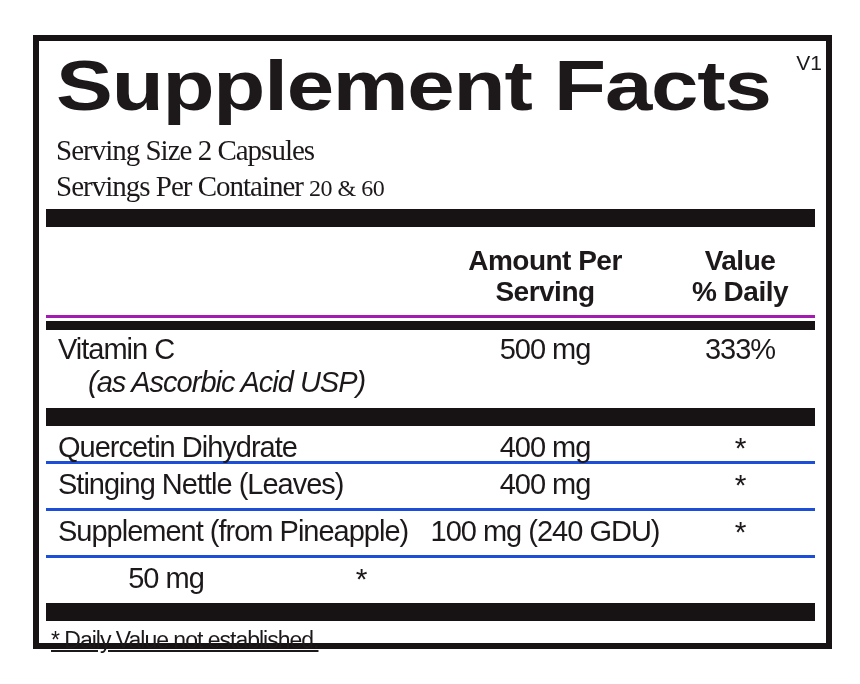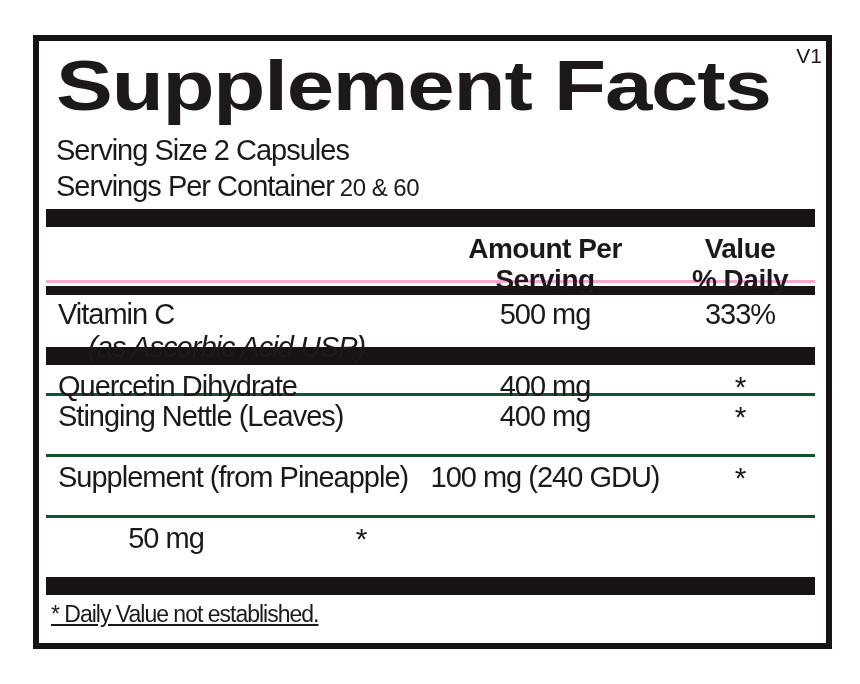--- a/index.html
+++ b/index.html
@@ -11,59 +11,59 @@
     overflow:hidden;
   }
   .label {
     position:absolute; left:33px; top:35px;
     width:799px; height:614px;
     border:6px solid #171213;
     background:#ffffff;
     padding:0 11px 0 7px;
   }
   .version {
-    position:absolute; top:3px; right:4px;
+    position:absolute; top:10px; right:4px;
     font-size:21px; letter-spacing:0;
   }
   .title {
     margin:9px 0 0 10px;
     font-size:71px; font-weight:bold;
     line-height:71px; white-space:nowrap;
     letter-spacing:-1px;
     transform:scaleX(1.2); transform-origin:left top;
   }
-  .serving-block { margin:11px 0 0 10px; }
+  .serving-block { margin:11px 0 0 10px;font-family:Liberation Serif, serif; }
   .serving-line { font-size:29px; line-height:36px; letter-spacing:-1px; }
   .servings-value { font-size:24px; letter-spacing:-0.5px; padding-left:6px; }
   .bar { background:#171213; }
   .bar-top { height:18px; margin-top:3px; }
   .bar-mid { height:9px; }
   .bar-thin-gap { height:3px; background:#ffffff; }
   .bar-section { height:18px; }
   .bar-foot { height:18px; margin-top:1px; }
   .row { display:flex; }
   .col-name { flex:1; padding-left:12px; text-align:left; }
   .col-amt { width:240px; text-align:center; }
   .col-dv { width:150px; text-align:center; }
   .header-row {
-    height:56px; padding-top:6px;
-    border-bottom:3px solid #f9a8d4;
+    height:91px; padding-top:18px;
+    border-bottom:3px solid #a21caf;
     font-weight:bold; font-size:28px; line-height:31px;
     letter-spacing:-0.5px;
   }
   .vitc-row {
-    height:52px; padding-top:3px;
+    height:78px; padding-top:3px;
     font-size:29px; line-height:33px; letter-spacing:-1px;
   }
   .vitc-note { padding-left:30px;font-style:italic; }
   .ing-row {
-    height:61px; border-top:3px solid #14532d;
+    height:47px; border-top:3px solid #1d4ed8;
     font-size:29px; line-height:41px; letter-spacing:-1px;
   }
-  .ing-row.first { height:28px; border-top:none; line-height:43px; }
+  .ing-row.first { height:35px; border-top:none; line-height:43px; }
   .dv-star { font-size:30px; }
   .footnote {
     margin-top:0; padding-left:5px;
     font-size:23px; line-height:38px; letter-spacing:-1px;text-decoration:underline;
   }
 </style>
 </head>
 <body>
 
 <div class="label">

